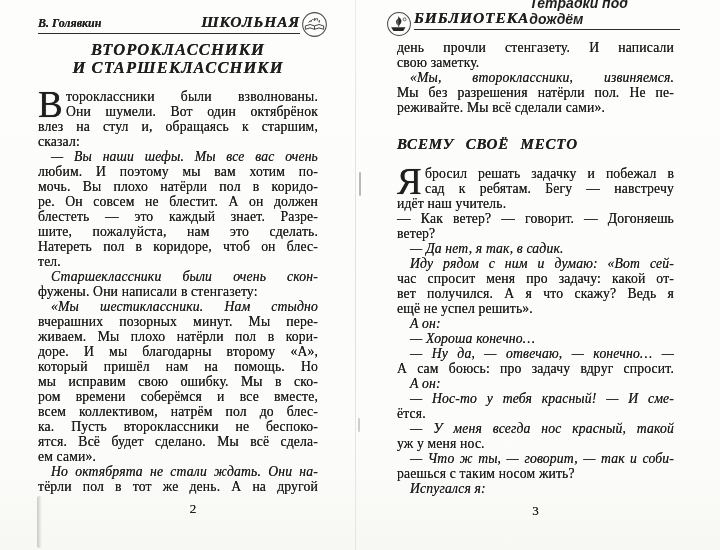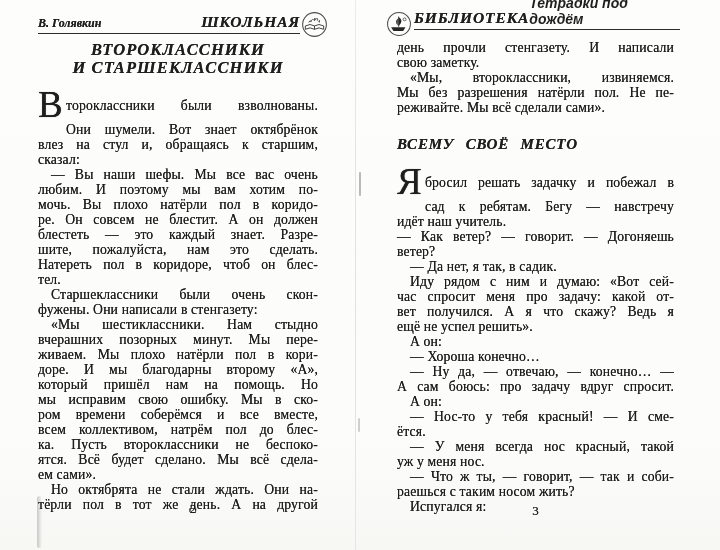--- a/index.html
+++ b/index.html
@@ -22,22 +22,22 @@
   .story-title{font-style:italic;font-weight:bold;font-size:16.5px;line-height:17.5px;
                letter-spacing:1.1px;text-align:center;width:280px;}
   .section-title{font-style:italic;font-weight:bold;font-size:15px;letter-spacing:.8px;
                word-spacing:7px;text-align:left;width:277px;}
 
   
   .body-col{position:absolute;}
   .ln{height:15px;line-height:15.2px;font-size:13.7px;letter-spacing:.15px;
       text-shadow:0 0 .45px rgba(25,25,25,.9);}
   .ln.j{text-align:justify;text-align-last:justify;}
-  .ln.s-p{padding-left:13px;}
-  .ln.s-d{padding-left:28px;margin-top:9px;}
+  .ln.s-p{padding-left:13px;font-style:italic;}
+  .ln.s-d{padding-left:28px;}
 
   .dropcap{position:absolute;left:0;top:0;font-size:37px;line-height:31px;
            text-shadow:0 0 .7px rgba(20,20,20,.95);}
 
   .pageno{font-size:13px;text-align:center;text-shadow:0 0 .4px rgba(25,25,25,.9);}
 
   
   .gutter{left:355px;top:0;width:1px;height:550px;
           background:linear-gradient(180deg,#ececea 0%,#e0e0de 40%,#e6e6e4 100%);}
   .gutter-tick{left:359px;top:172px;width:2px;height:24px;background:#b9b9b6;border-radius:2px;}
@@ -62,21 +62,21 @@
 </svg>
 
 <div class="abs story-title ink" style="left:38px;top:41px;">
   <div>ВТОРОКЛАССНИКИ</div>
   <div>И СТАРШЕКЛАССНИКИ</div>
 </div>
 
 <div class="body-col" style="left:38px;top:89px;width:280px;">
   <span class="dropcap">В</span>
 <div class="ln s-d j">тороклассники были взволнованы.</div>
-    <div class="ln s-d j">Они шумели. Вот знает октябрёнок</div>
+    <div class="ln s-d j">Они шумели. Вот один октябрёнок</div>
     <div class="ln s-f j">влез на стул и, обращаясь к старшим,</div>
     <div class="ln s-f">сказал:</div>
     <div class="ln s-p j">— Вы наши шефы. Мы все вас очень</div>
     <div class="ln s-f j">любим. И поэтому мы вам хотим по-</div>
     <div class="ln s-f j">мочь. Вы плохо натёрли пол в коридо-</div>
     <div class="ln s-f j">ре. Он совсем не блестит. А он должен</div>
     <div class="ln s-f j">блестеть — это каждый знает. Разре-</div>
     <div class="ln s-f j">шите, пожалуйста, нам это сделать.</div>
     <div class="ln s-f j">Натереть пол в коридоре, чтоб он блес-</div>
     <div class="ln s-f">тел.</div>

